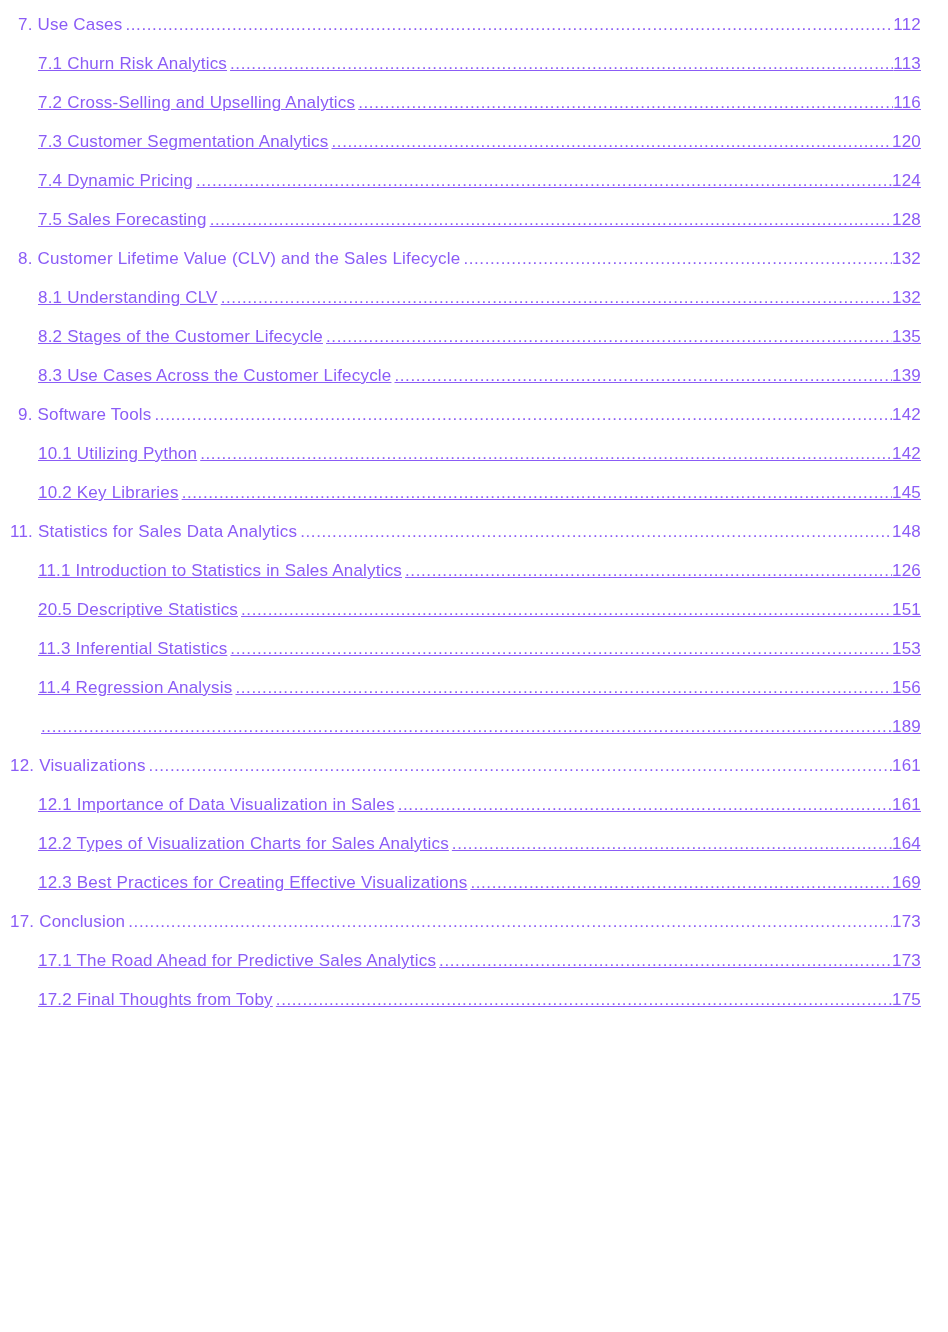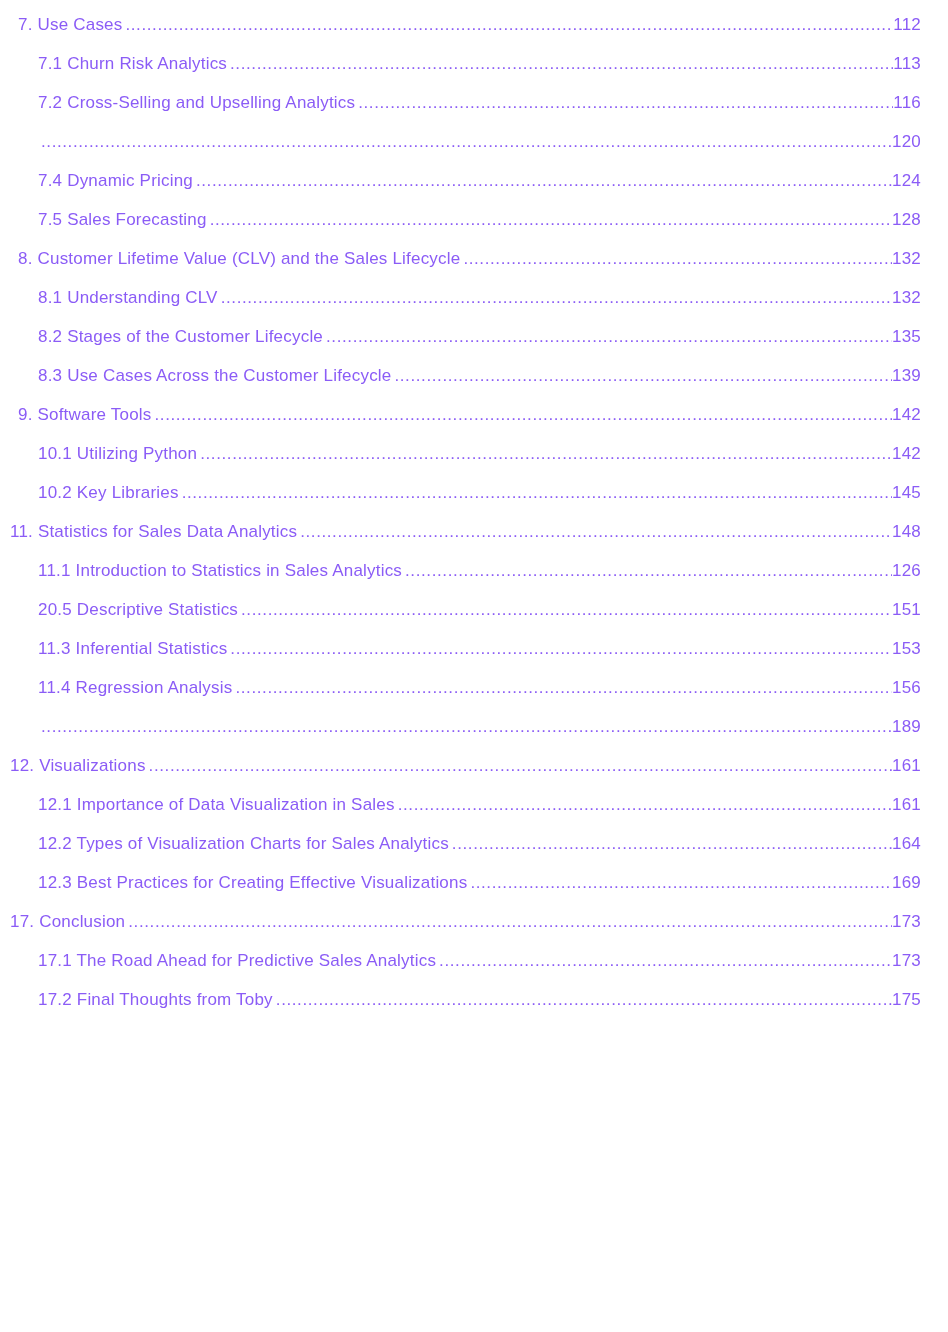--- a/index.html
+++ b/index.html
@@ -26,20 +26,21 @@
     display: flex;
     align-items: baseline;
     height: 39px;
     line-height: 39px;
     white-space: nowrap;
     overflow: hidden;
     cursor: pointer;
   }
   .toc-row.level-2 {
     padding-left: 20px;
+    text-decoration: underline;
   }
   
   .toc-row.level-1.wide-num {
     margin-left: -8px;
     align-items: flex-end;
   }
   .toc-label {
     flex: 0 0 auto;
     letter-spacing: 0.2px;
   }
@@ -70,20 +71,21 @@
     <span class="toc-label">7.1 Churn Risk Analytics</span>
     <span class="toc-leader">........................................................................................................................................................................................................................................................................................</span>
     <span class="toc-page">113</span>
   </div>
       <div class="toc-row level-2">
     <span class="toc-label">7.2 Cross-Selling and Upselling Analytics</span>
     <span class="toc-leader">........................................................................................................................................................................................................................................................................................</span>
     <span class="toc-page">116</span>
   </div>
       <div class="toc-row level-2">
+    <span class="toc-label">7.3 Customer Segmentation Analytics</span>
     <span class="toc-leader">........................................................................................................................................................................................................................................................................................</span>
     <span class="toc-page">120</span>
   </div>
       <div class="toc-row level-2">
     <span class="toc-label">7.4 Dynamic Pricing</span>
     <span class="toc-leader">........................................................................................................................................................................................................................................................................................</span>
     <span class="toc-page">124</span>
   </div>
       <div class="toc-row level-2">
     <span class="toc-label">7.5 Sales Forecasting</span>

